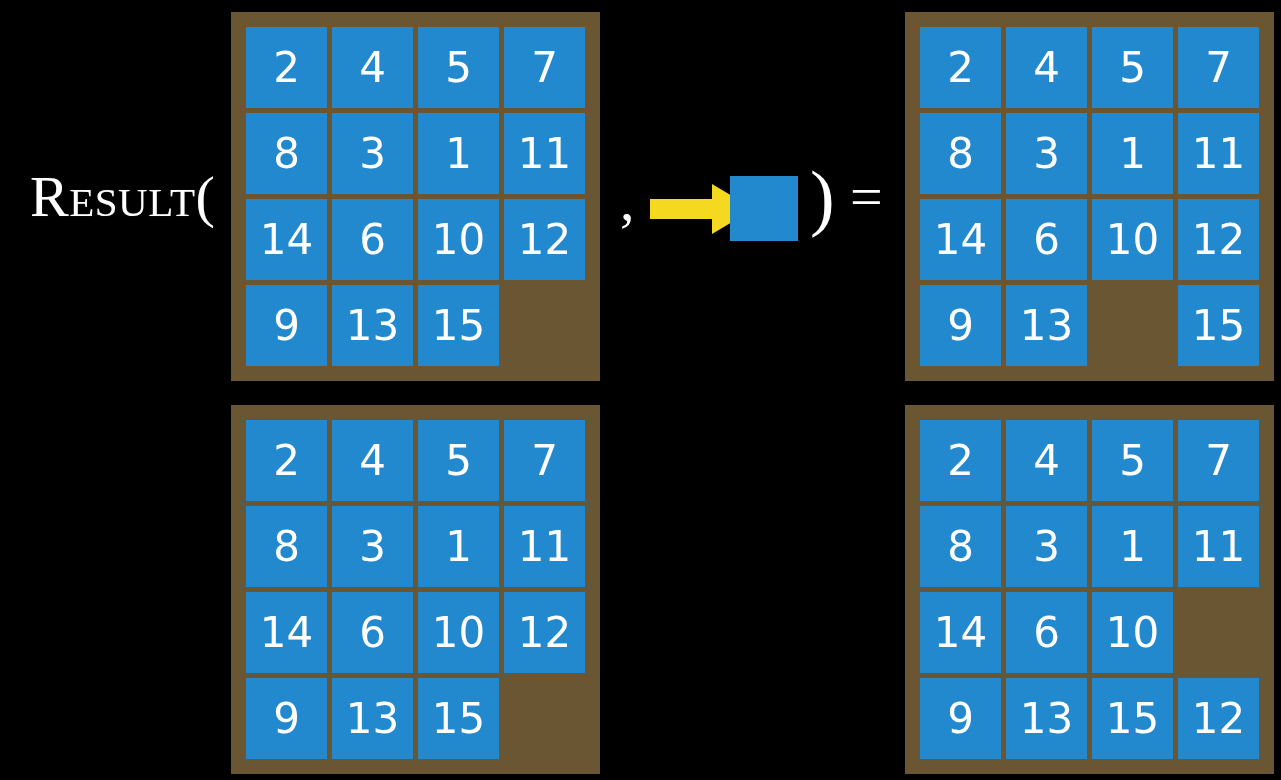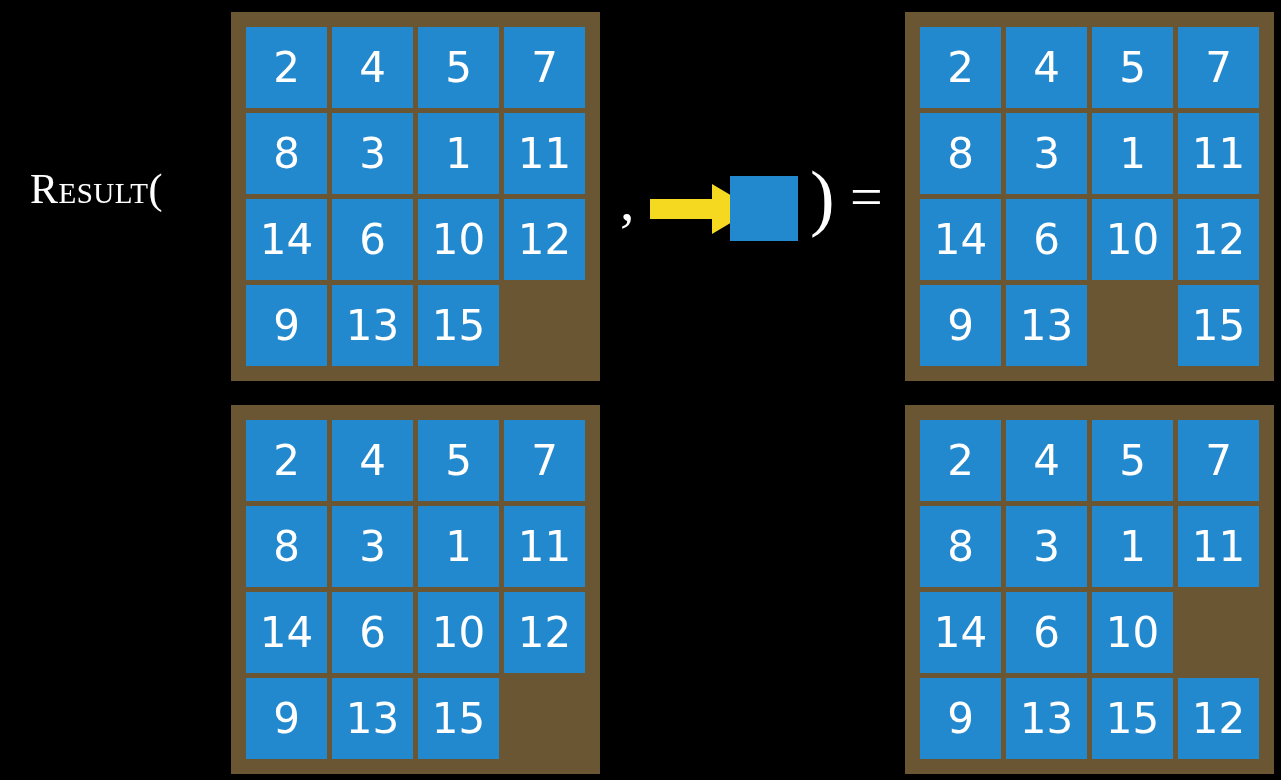--- a/index.html
+++ b/index.html
@@ -30,21 +30,21 @@
     font-family: "Liberation Serif", serif;
     font-variant: small-caps;
     letter-spacing: 0.5px;
     white-space: nowrap;
     line-height: 1;
     text-shadow: 0 0 1px rgba(255,255,255,0.25);
   }
   #row-1 .result-label {
     left: 30px;
     top: 168px;
-    font-size: 42px;
+    font-size: 58px;
   }
 
   
   .board {
     position: absolute;
     background: #6b5634;
     box-sizing: border-box;
     padding: 15px;
     display: grid;
     grid-template-columns: repeat(4, 81px);

